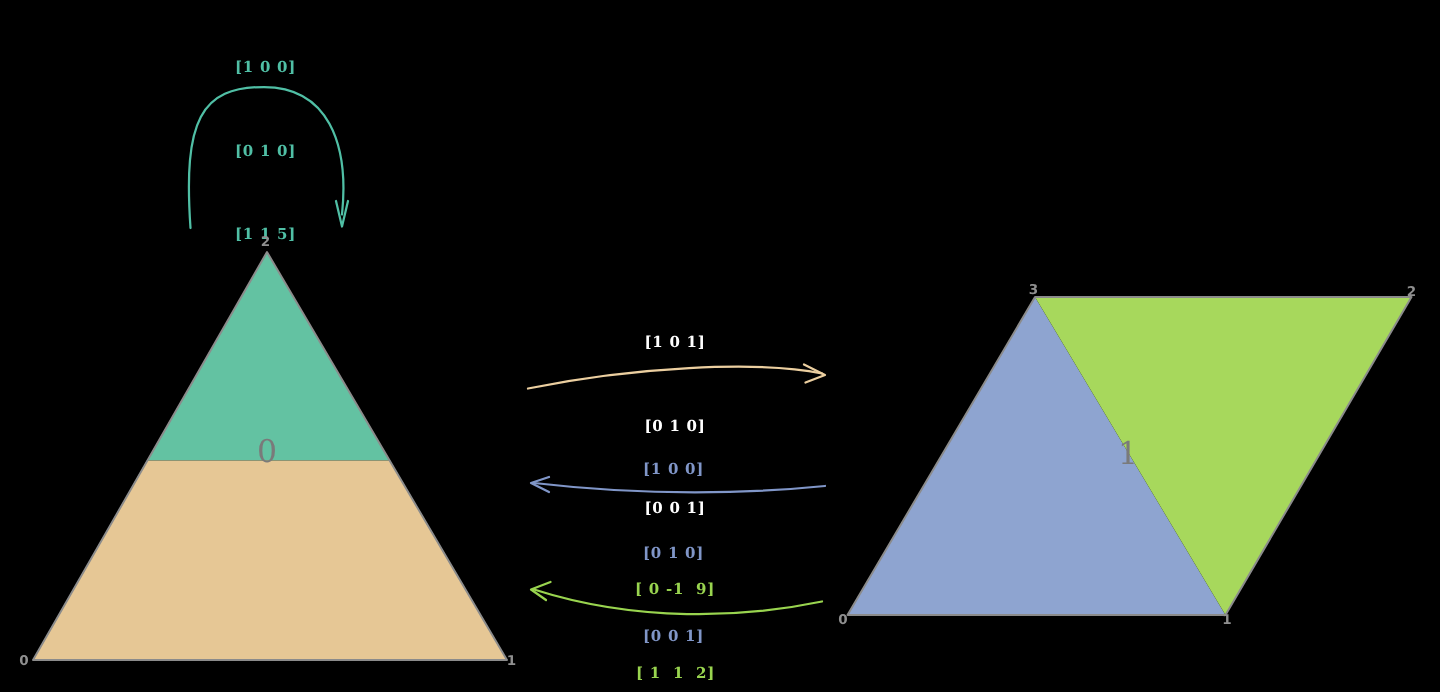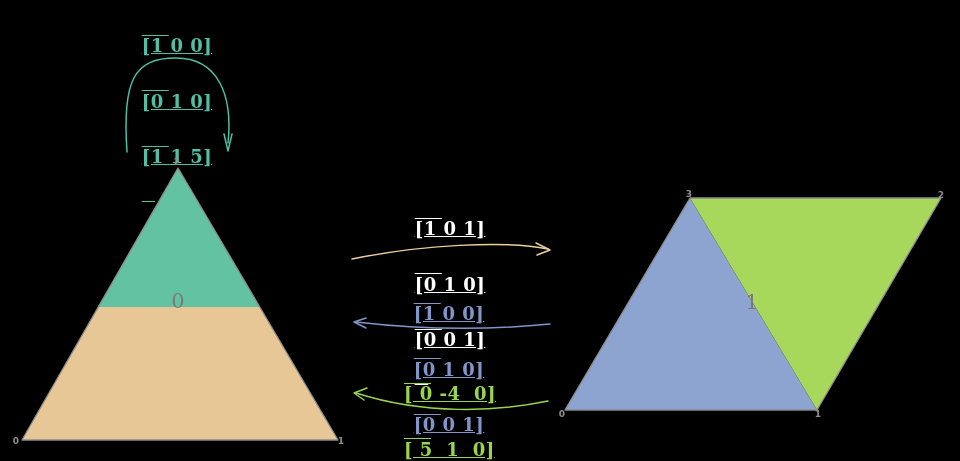--- a/index.html
+++ b/index.html
@@ -1,21 +1,21 @@
 <!DOCTYPE html>
 <html><head>
 <meta charset="utf-8">
 <style>
   html,body{margin:0;padding:0;background:#000;}
   .stage{position:relative;width:960px;height:461px;background:#000;overflow:hidden;
          font-family:"DejaVu Serif", serif;}
   svg.layer{position:absolute;left:0;top:0;width:960px;height:461px;}
-  .matrix{position:absolute;transform:translateX(-50%);text-align:left;
-          font-family:"DejaVu Serif", serif;font-weight:bold;font-size:18px;
-          line-height:18.5px;letter-spacing:0.5px;white-space:pre;text-decoration:underline;}
+  .matrix{position:absolute;transform:translateX(-50%);text-align:right;
+          font-family:"DejaVu Serif", serif;font-weight:bold;font-size:10px;
+          line-height:18.5px;letter-spacing:0.5px;white-space:pre;}
   .matrix.teal{color:#50bfa5;}
   .matrix.tan{color:#ffffff;}
   .matrix.blue{color:#8096c8;}
   .matrix.green{color:#99d44f;}
   .vlabel{position:absolute;transform:translate(-50%,-50%);
           font-family:"DejaVu Sans", sans-serif;font-weight:bold;font-size:9px;
           color:#8f8f8f;white-space:nowrap;}
   .clabel{position:absolute;transform:translate(-50%,-50%);
           font-family:"DejaVu Serif", serif;font-size:21px;color:#7a7a7a;}
   .shape{stroke-linejoin:round;}
@@ -62,22 +62,22 @@
     <div>[0 0 1]</div>
   </div>
 
   <div class="matrix blue" style="left:449px;top:268px;">
     <div>[1 0 0]</div>
     <div>[0 1 0]</div>
     <div>[0 0 1]</div>
   </div>
 
   <div class="matrix green" style="left:450px;top:348px;">
-    <div>[ 0 -4  0]</div>
-    <div>[ 5  1  0]</div>
+    <div>[ 0 -1  9]</div>
+    <div>[ 1  1  2]</div>
     
   </div>
 
   <div class="vlabel" style="left:16px;top:441px;">0</div>
   <div class="vlabel" style="left:341px;top:441px;">1</div>
   <div class="vlabel" style="left:177px;top:162px;">2</div>
 
   <div class="vlabel" style="left:562px;top:414px;">0</div>
   <div class="vlabel" style="left:818px;top:414px;">1</div>
   <div class="vlabel" style="left:941px;top:195px;">2</div>

